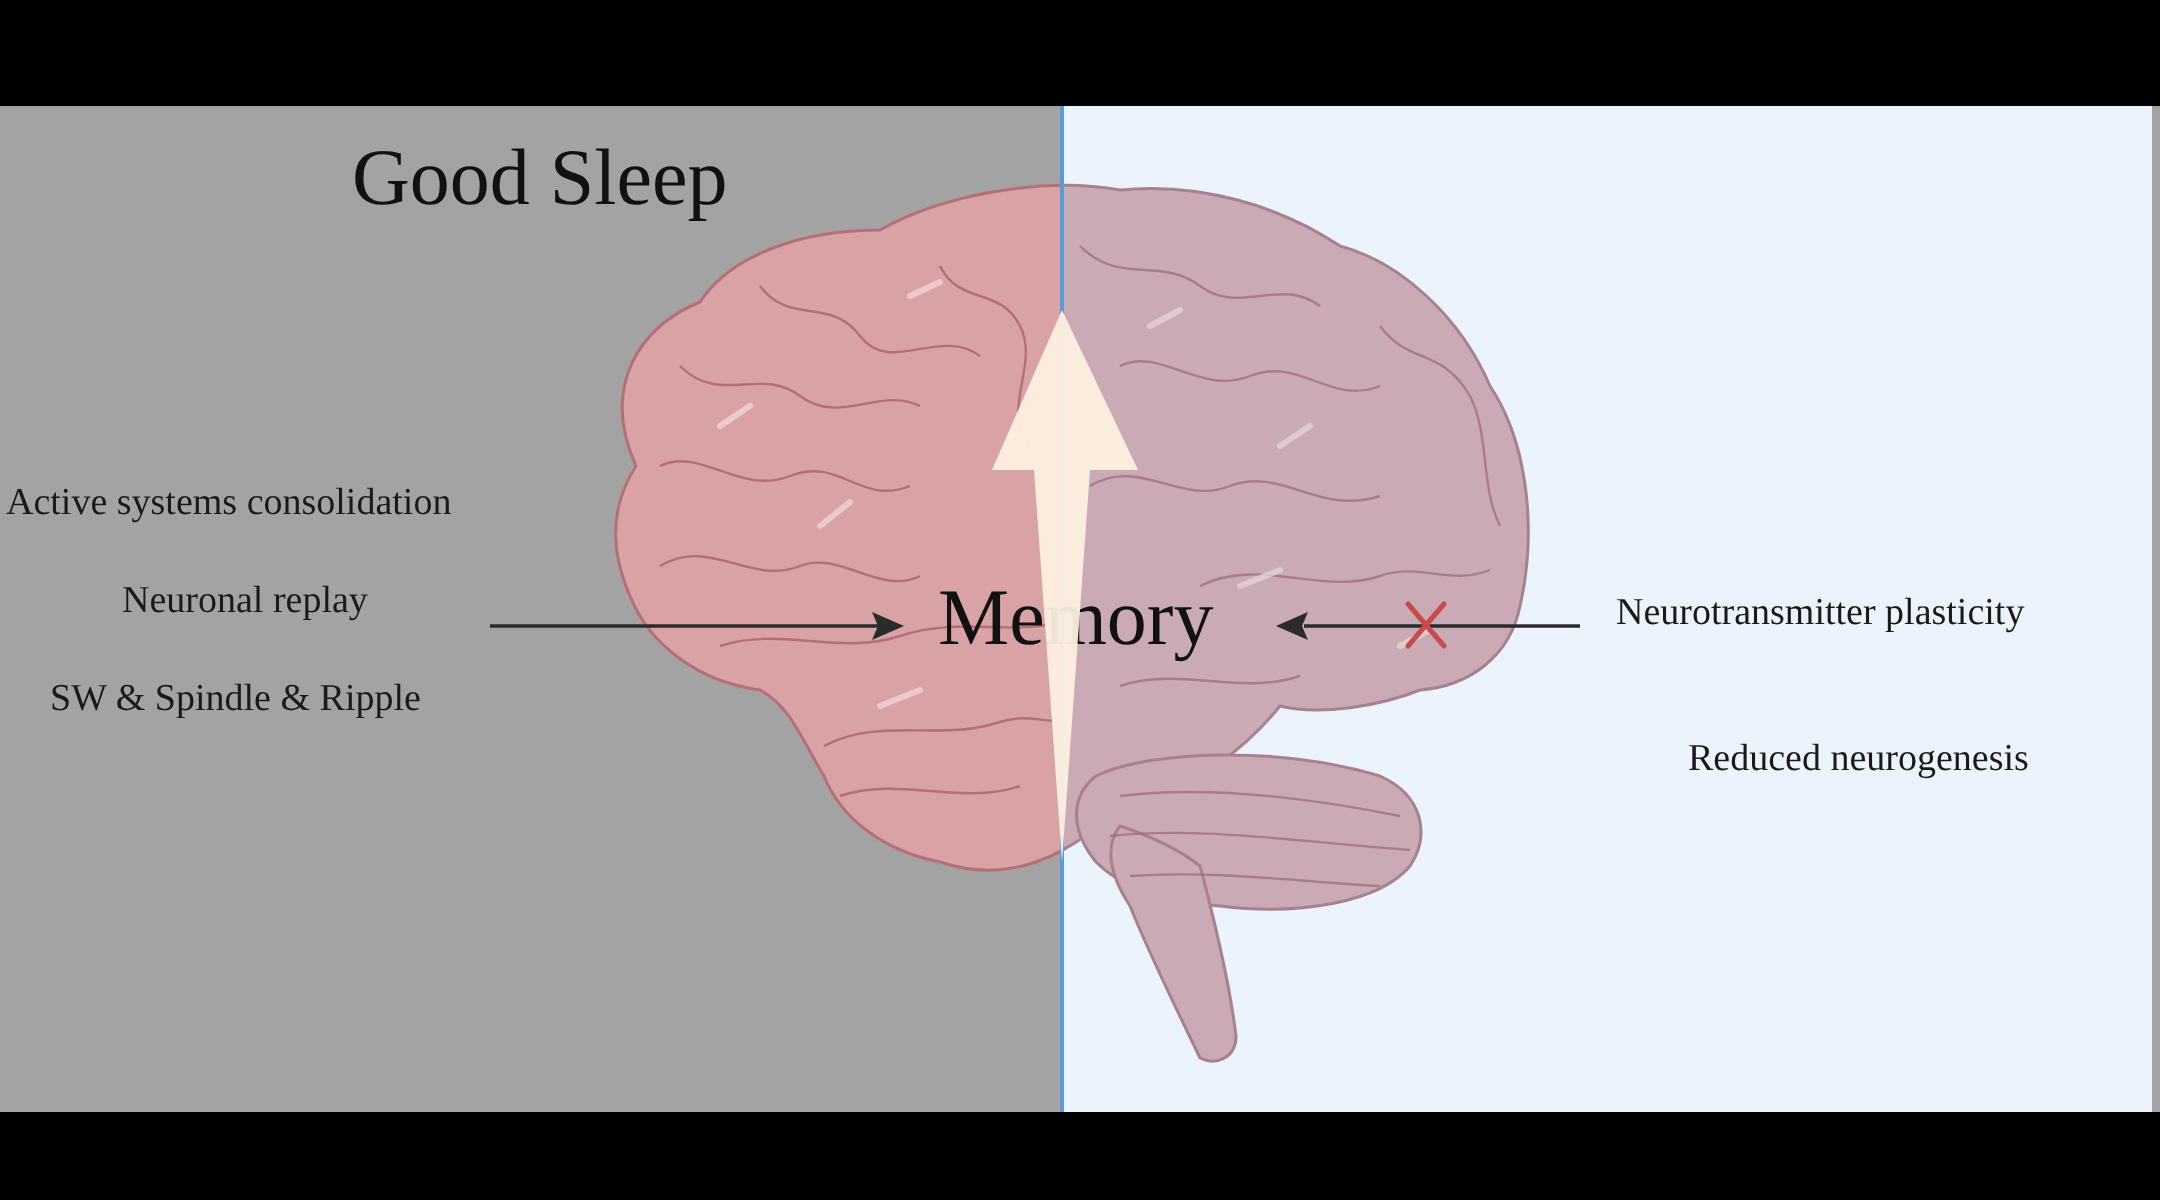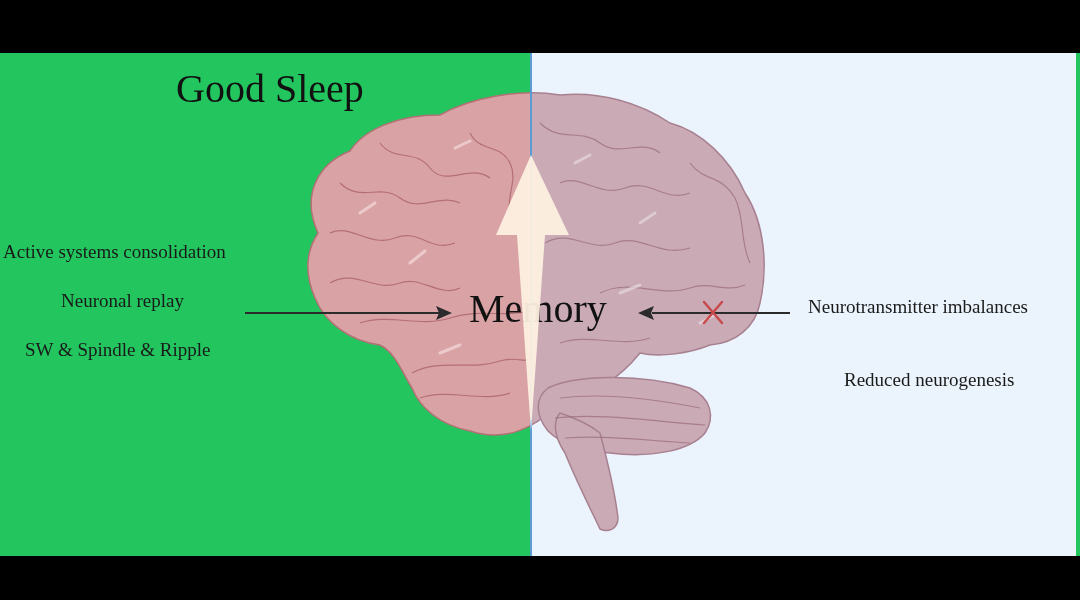--- a/index.html
+++ b/index.html
@@ -1,17 +1,17 @@
 <!DOCTYPE html>
 <html><head>
 <meta charset="utf-8">
 <style>
   html, body { margin: 0; padding: 0; }
   body { width: 1080px; height: 600px; background: #000; position: relative; overflow: hidden; font-family: "Liberation Serif", serif; }
-  .canvas { position: absolute; left: 0; top: 53px; width: 1080px; height: 503px; background: #22c55e; overflow: hidden; }
+  .canvas { position: absolute; left: 0; top: 53px; width: 1080px; height: 503px; background: #a3a3a3; overflow: hidden; }
   .right-panel { position: absolute; left: 531px; top: 0; width: 545px; height: 503px; background: #ebf4fd; }
   .divider { position: absolute; left: 530px; top: 0; width: 2px; height: 503px; background: #5b9bd5; z-index: 5; }
   .title { position: absolute; top: 12px; font-size: 40px; color: #111; white-space: nowrap; }
   .title.good { left: 176px; }
   .title.poor { left: 678px; }
   .label { position: absolute; font-size: 19px; color: #1a1a1a; white-space: nowrap; }
   .brain { position: absolute; left: 0; top: 0; width: 1080px; height: 503px; z-index: 2; }
   .memory { position: absolute; left: 469px; top: 232px; font-size: 40px; color: #111; z-index: 6; white-space: nowrap; }
   .overlay { position: absolute; left: 0; top: 0; width: 1080px; height: 503px; z-index: 7; pointer-events: none; }
 </style>
@@ -104,15 +104,15 @@
       <line x1="722" y1="249" x2="704" y2="270"></line>
     </g>
   </svg>
 
   <div class="memory">Memory</div>
 
   <div class="label" style="left:3px; top:188px;">Active systems consolidation</div>
   <div class="label" style="left:61px; top:237px;">Neuronal replay</div>
   <div class="label" style="left:25px; top:286px;">SW &amp; Spindle &amp; Ripple</div>
 
-  <div class="label" style="left:808px; top:243px;">Neurotransmitter imbalances</div>
+  <div class="label" style="left:808px; top:243px;">Neurotransmitter plasticity</div>
   <div class="label" style="left:808px; top:316px;margin-left:36px;">Reduced neurogenesis</div>
 </div>
 
 </body></html>

